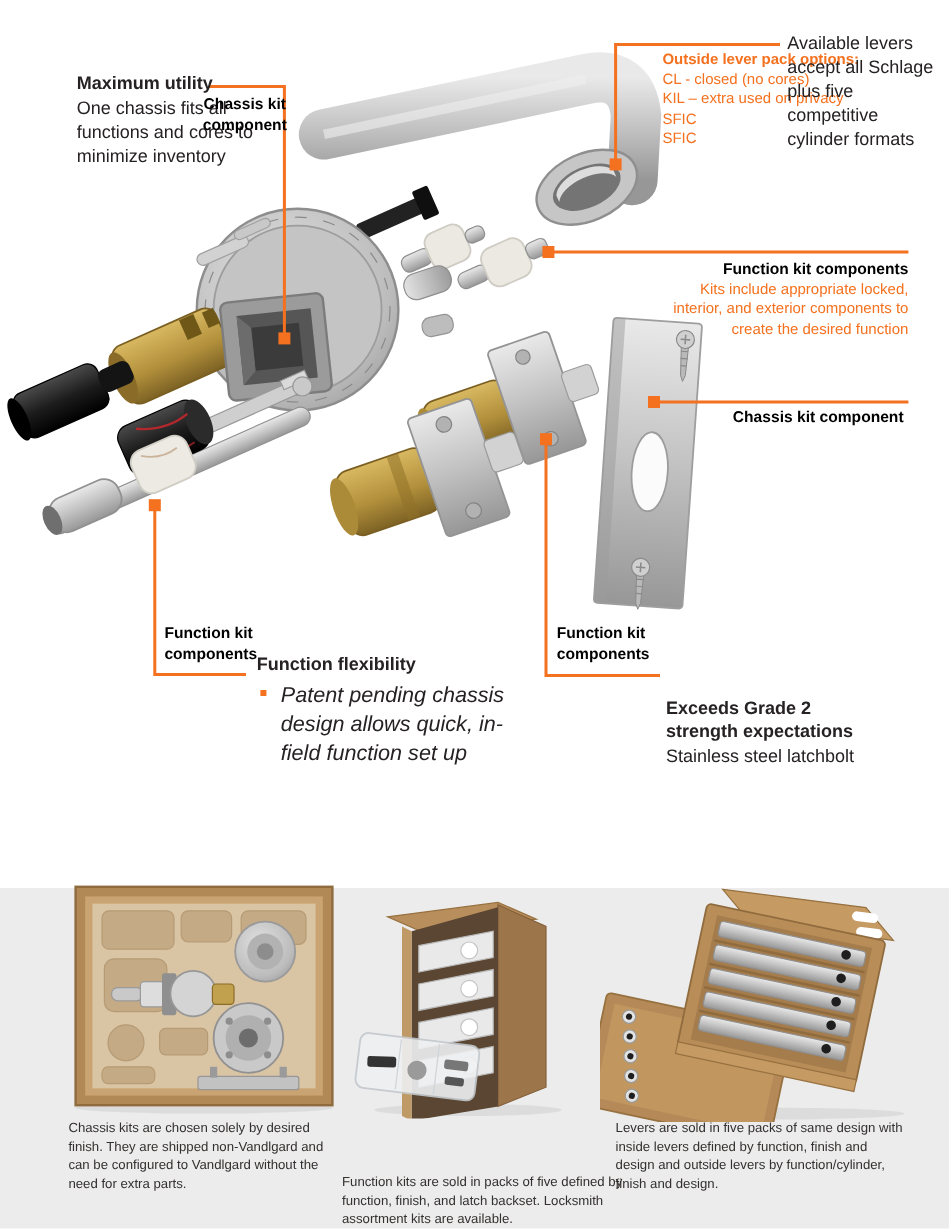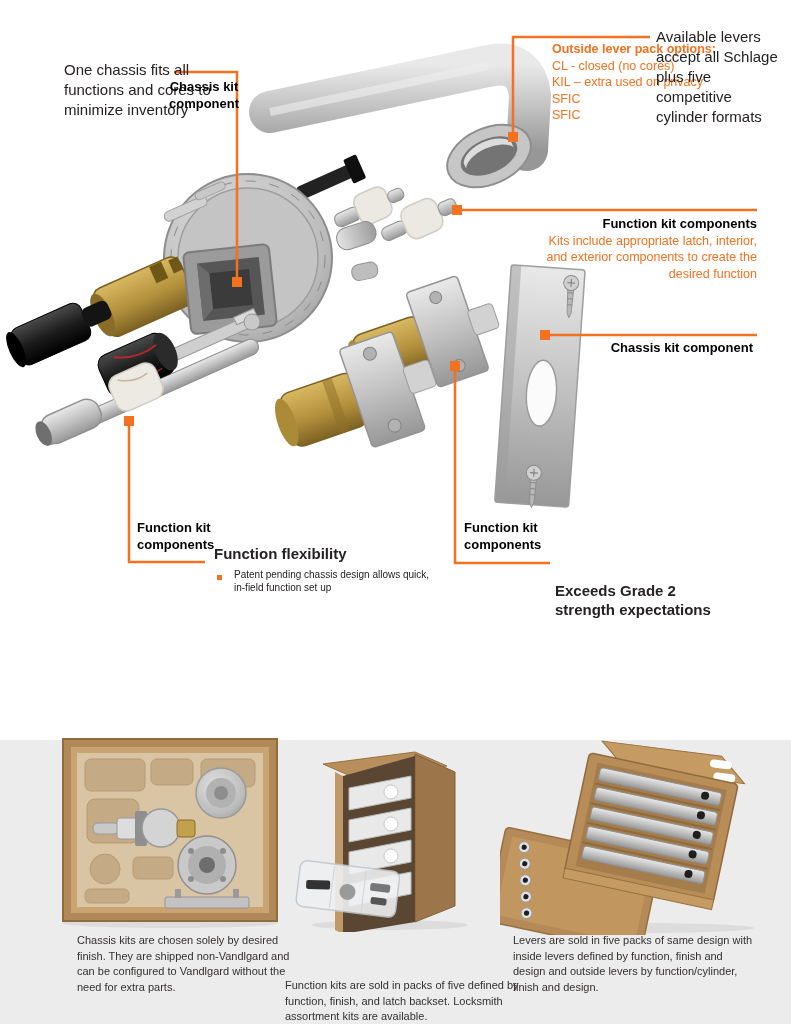--- a/index.html
+++ b/index.html
@@ -11,21 +11,21 @@
   .orange{color:#f4711f;}
   .b{font-weight:bold;}
   .blk-title{font-size:15px;font-weight:bold;line-height:1.28;margin:0 0 2px 0;}
   .blk-body{font-size:15px;line-height:1.33;margin:0;}
   .lbl{font-size:13px;font-weight:bold;line-height:1.28;color:#000000;}
   .small{font-size:12.5px;line-height:1.32;}
   .right{text-align:right;}
   .center{text-align:center;}
   .nowrap{white-space:nowrap;}
   ul.flex-list{list-style:none;margin:5px 0 0 0;padding:0;}
-  ul.flex-list li{position:relative;font-size:10px;line-height:1.33;padding-left:20px;margin:0 0 1px 0;max-width:205px;}
+  ul.flex-list li{position:relative;font-size:18px;line-height:1.33;padding-left:20px;margin:0 0 1px 0;max-width:205px;font-style:italic;}
   ul.flex-list li::before{content:"";position:absolute;left:3px;top:7px;width:5px;height:5px;background:#f4711f;}
   .band{position:absolute;left:0;top:740px;width:791px;height:284px;background:#ececec;z-index:0;}
   .caption{position:absolute;top:933px;z-index:3;font-size:11px;line-height:1.42;color:#33302f;}
   .photo{position:absolute;z-index:2;}
 </style>
 </head>
 <body>
 
 <div class="page">
 
@@ -195,57 +195,59 @@
       <rect x="232" y="277" width="10" height="10"></rect>
       <rect x="508" y="132" width="10" height="10"></rect>
       <rect x="452" y="205" width="10" height="10"></rect>
       <rect x="540" y="330" width="10" height="10"></rect>
       <rect x="124" y="416" width="10" height="10"></rect>
       <rect x="450" y="361" width="10" height="10"></rect>
     </g>
   </svg>
 
   <div class="abs" style="left:64px;top:60px;width:170px;">
+    <p class="blk-title">Maximum utility</p>
     <p class="blk-body" style="width:152px;">One chassis fits all functions and cores to minimize inventory</p>
   </div>
 
   <div class="abs lbl center" style="left:166px;top:79px;width:76px;">Chassis kit component</div>
 
   <div class="abs orange" style="left:524px;top:41px;margin-left:28px;">
     <div class="small b nowrap">Outside lever pack options:</div>
     <div class="small nowrap">CL - closed (no cores)</div>
     <div class="small nowrap">KIL – extra used on privacy</div>
     <div class="small nowrap">SFIC</div>
     <div class="small nowrap">SFIC</div>
   </div>
 
   <div class="abs" style="left:656px;top:27px;width:130px;">
     <p class="blk-body" style="width:122px;">Available levers accept all Schlage plus five competitive cylinder formats</p>
   </div>
 
   <div class="abs right orange" style="right:34px;top:216px;width:225px;">
     <div class="lbl">Function kit components</div>
-    <div class="small" style="width:212px;margin-left:13px;">Kits include appropriate latch, interior, and exterior components to create the desired function</div>
+    <div class="small" style="width:212px;margin-left:13px;">Kits include appropriate locked, interior, and exterior components to create the desired function</div>
   </div>
 
   <div class="abs lbl right nowrap" style="right:38px;top:340px;">Chassis kit component</div>
 
   <div class="abs lbl" style="left:137px;top:520px;width:82px;">Function kit components</div>
 
   <div class="abs" style="left:214px;top:544px;width:235px;">
     <p class="blk-title">Function flexibility</p>
     <ul class="flex-list">
       <li>Patent pending chassis design allows quick, in-field function set up</li>
     </ul>
   </div>
 
   <div class="abs lbl" style="left:464px;top:520px;width:88px;">Function kit components</div>
 
   <div class="abs" style="left:555px;top:549px;width:205px;">
     <p class="blk-title" style="width:175px;margin-top:32px;">Exceeds Grade 2 strength expectations</p>
+    <p class="blk-body">Stainless steel latchbolt</p>
   </div>
 
   <div class="band"></div>
 
   <svg class="photo" style="left:55px;top:737px;" width="230" height="192" viewBox="0 0 230 192">
     <ellipse cx="115" cy="186" rx="108" ry="5" fill="#dcdcdc"></ellipse>
     <rect x="8" y="2" width="214" height="182" fill="#b08956" stroke="#8f6b3e" stroke-width="2"></rect>
     <rect x="16" y="10" width="198" height="166" fill="#c9a371"></rect>
     <rect x="22" y="16" width="186" height="154" fill="#d9c4a3"></rect>
     <g fill="#c4aa85" stroke="#b69b75" stroke-width="1">
@@ -349,17 +351,17 @@
           <circle cx="122" cy="110" r="4" fill="#1e1e1e"></circle>
         <line x1="12" y1="41" x2="140" y2="41" stroke="#8f6b3e" stroke-width="2"></line>
         <line x1="12" y1="61" x2="140" y2="61" stroke="#8f6b3e" stroke-width="2"></line>
         <line x1="12" y1="81" x2="140" y2="81" stroke="#8f6b3e" stroke-width="2"></line>
         <line x1="12" y1="101" x2="140" y2="101" stroke="#8f6b3e" stroke-width="2"></line>
       </g>
       <rect x="0" y="130" width="152" height="10" fill="#c59a63" stroke="#97713f"></rect>
     </g>
   </svg>
 
-  <div class="caption" style="left:57px;width:218px;margin-left:20px;">Chassis kits are chosen solely by desired finish. They are shipped non-Vandlgard and can be configured to Vandlgard without the need for extra parts.</div>
+  <div class="caption" style="left:57px;width:218px;">Chassis kits are chosen solely by desired finish. They are shipped non-Vandlgard and can be configured to Vandlgard without the need for extra parts.</div>
   <div class="caption" style="left:285px;width:238px;margin-top:45px;">Function kits are sold in packs of five defined by function, finish, and latch backset. Locksmith assortment kits are available.</div>
   <div class="caption" style="left:513px;width:240px;">Levers are sold in five packs of same design with inside levers defined by function, finish and design and outside levers by function/cylinder, finish and design.</div>
 
 </div>
 
 </body></html>

